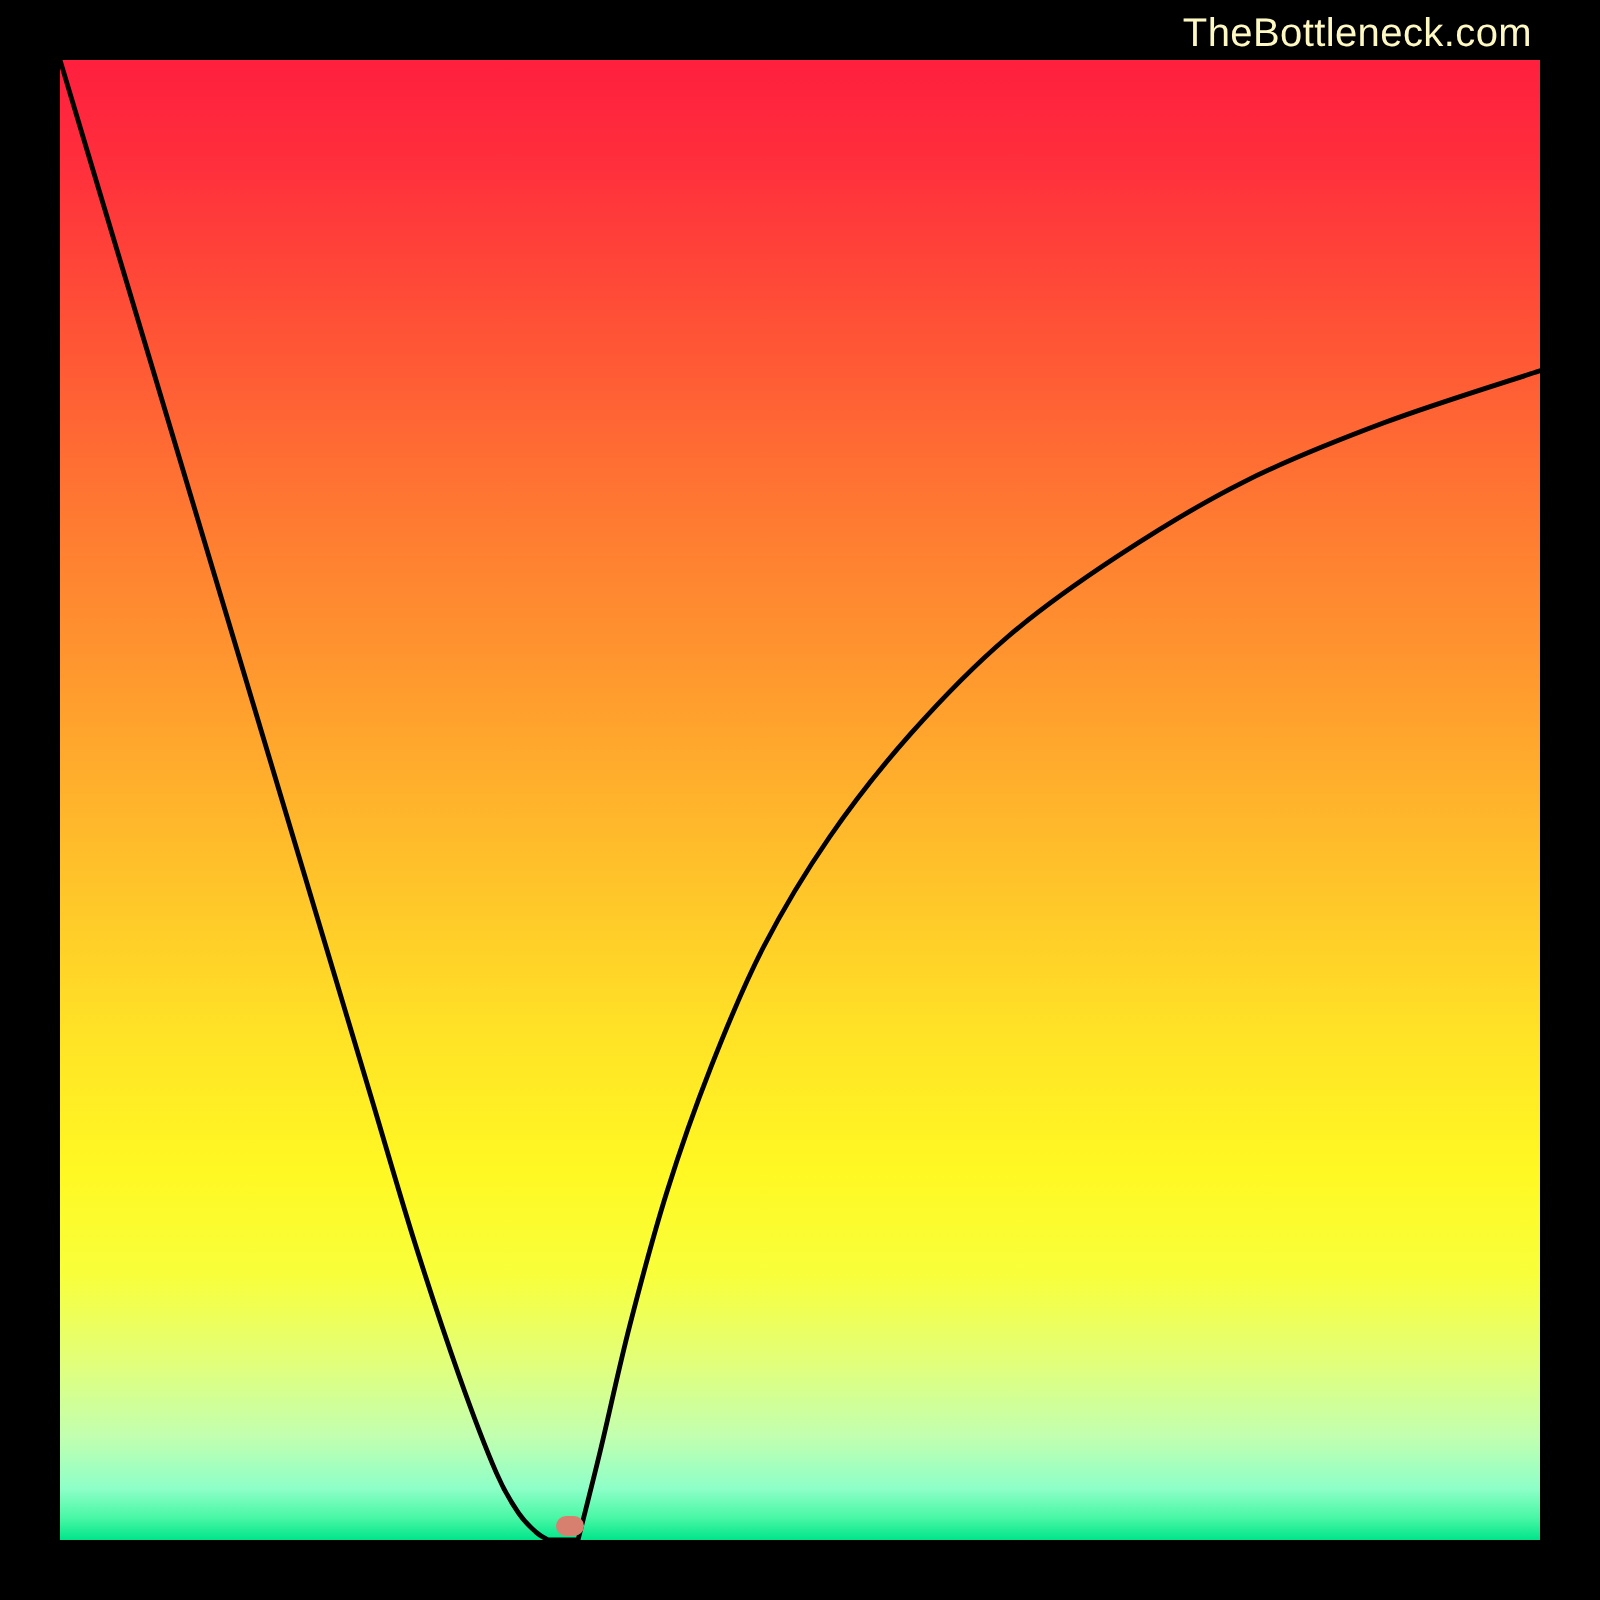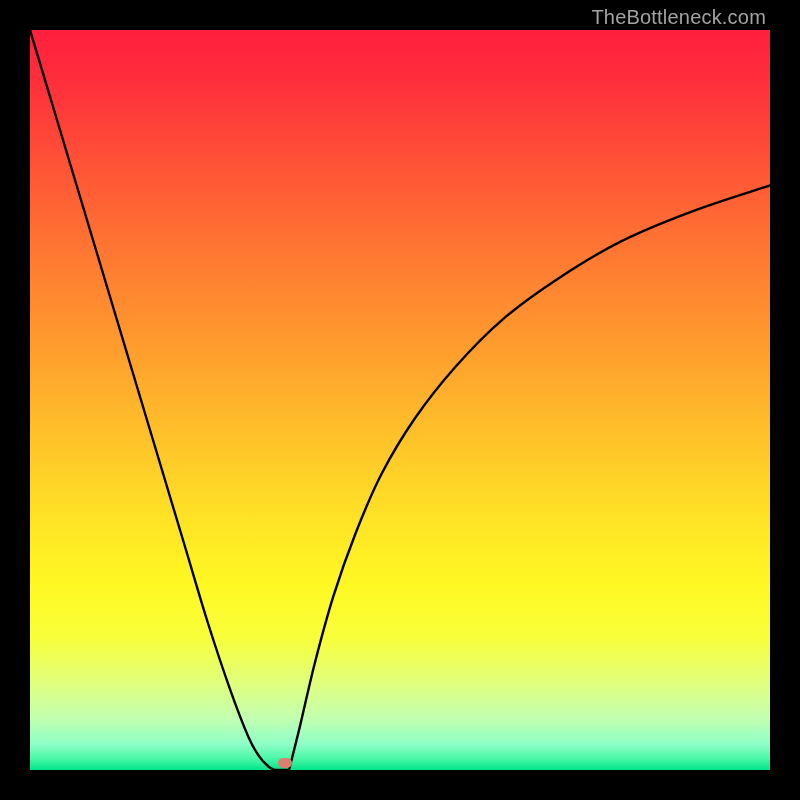--- a/index.html
+++ b/index.html
@@ -31,21 +31,21 @@
   .curve-svg {
     position: absolute;
     inset: 0;
     width: 740px;
     height: 740px;
   }
   .watermark {
     position: absolute;
     top: 6px;
     right: 34px;
-    color: #a3a3a3;
+    color: #fef9c3;
     font-size: 20px;
     letter-spacing: 0.2px;
   }
   .marker {
     position: absolute;
     width: 14px;
     height: 10px;
     border-radius: 5px;
     background: #d88070;
     transform: translate(-50%, -50%);

